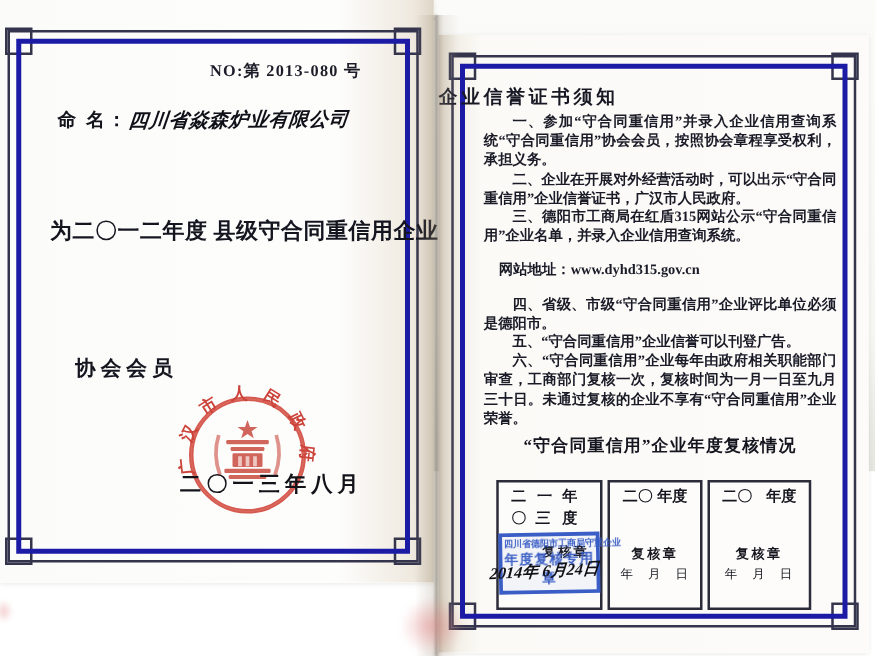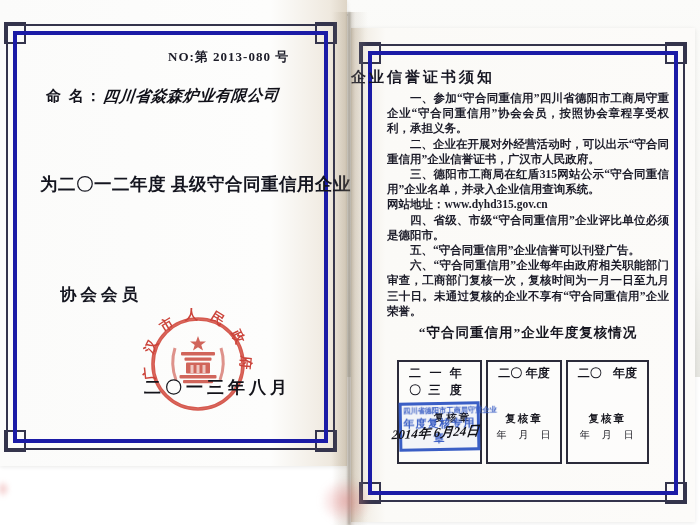--- a/index.html
+++ b/index.html
@@ -41,21 +41,21 @@
   .seal{position:absolute;left:142px;top:308px;width:112px;height:112px;z-index:4;opacity:.95;}
   .date-line{position:absolute;left:144px;top:376px;font-size:17px;font-weight:700;
     letter-spacing:4px;color:#121219;z-index:5;}
 
   
   .notice-title{position:absolute;top:40px;left:0;right:0;text-align:left;
     font-size:15px;font-weight:700;letter-spacing:3px;color:#181824;z-index:4;}
   .notice-body{position:absolute;top:63px;left:36px;right:26px;z-index:4;color:#1b1b28;}
   .para{margin:0;text-indent:2em;font-size:11.5px;line-height:15.2px;font-weight:700;
     text-align:justify;}
-  .web-line{margin:0;text-indent:0;font-size:11.5px;line-height:15.2px;font-weight:700;}
+  .web-line{margin:12px;text-indent:0;font-size:11.5px;line-height:15.2px;font-weight:700;}
   .review-heading{margin:5px 0 18px 0;text-align:center;font-size:13.5px;font-weight:700;
     letter-spacing:1px;color:#15151f;}
   .review-table{display:flex;gap:4px;width:252px;margin:4px 0 0 10px;height:104px;}
   .rcol{border:2px solid #2b2b3a;background:rgba(255,255,255,.4);display:flex;
     flex-direction:column;box-sizing:border-box;}
   .rcol1{width:88px;} .rcol2{width:78px;} .rcol3{width:86px;}
   .rcol-year{display:flex;justify-content:center;padding:3px 10px 0 10px;font-size:12px;
     font-weight:700;color:#15151f;}
   .rcol2 .rcol-year,.rcol3 .rcol-year{justify-content:space-between;}
   .year-fill{display:inline-block;transform:skewX(-4deg);}
@@ -141,21 +141,21 @@
     <div class="frame-outer"></div>
     <div class="corner c-tl"></div>
     <div class="corner c-tr"></div>
     <div class="corner c-bl"></div>
     <div class="corner c-br"></div>
     <div class="frame-blue"></div>
 
     <div class="notice-title">企业信誉证书须知</div>
 
     <div class="notice-body">
-      <p class="para">一、参加“守合同重信用”四川省德阳市工商局守重企业“守合同重信用”协会会员，按照协会章程享受权利，承担义务。</p>
+      <p class="para">一、参加“守合同重信用”并录入企业信用查询系统“守合同重信用”协会会员，按照协会章程享受权利，承担义务。</p>
       <p class="para">二、企业在开展对外经营活动时，可以出示“守合同重信用”企业信誉证书，广汉市人民政府。</p>
       <p class="para">三、德阳市工商局在红盾315网站公示“守合同重信用”企业名单，并录入企业信用查询系统。</p>
       <p class="web-line">网站地址：www.dyhd315.gov.cn</p>
       <p class="para">四、省级、市级“守合同重信用”企业评比单位必须是德阳市。</p>
       <p class="para">五、“守合同重信用”企业信誉可以刊登广告。</p>
       <p class="para">六、“守合同重信用”企业每年由政府相关职能部门审查，工商部门复核一次，复核时间为一月一日至九月三十日。未通过复核的企业不享有“守合同重信用”企业荣誉。</p>
 
       <div class="review-heading">“守合同重信用”企业年度复核情况</div>
 
       <div class="review-table">

